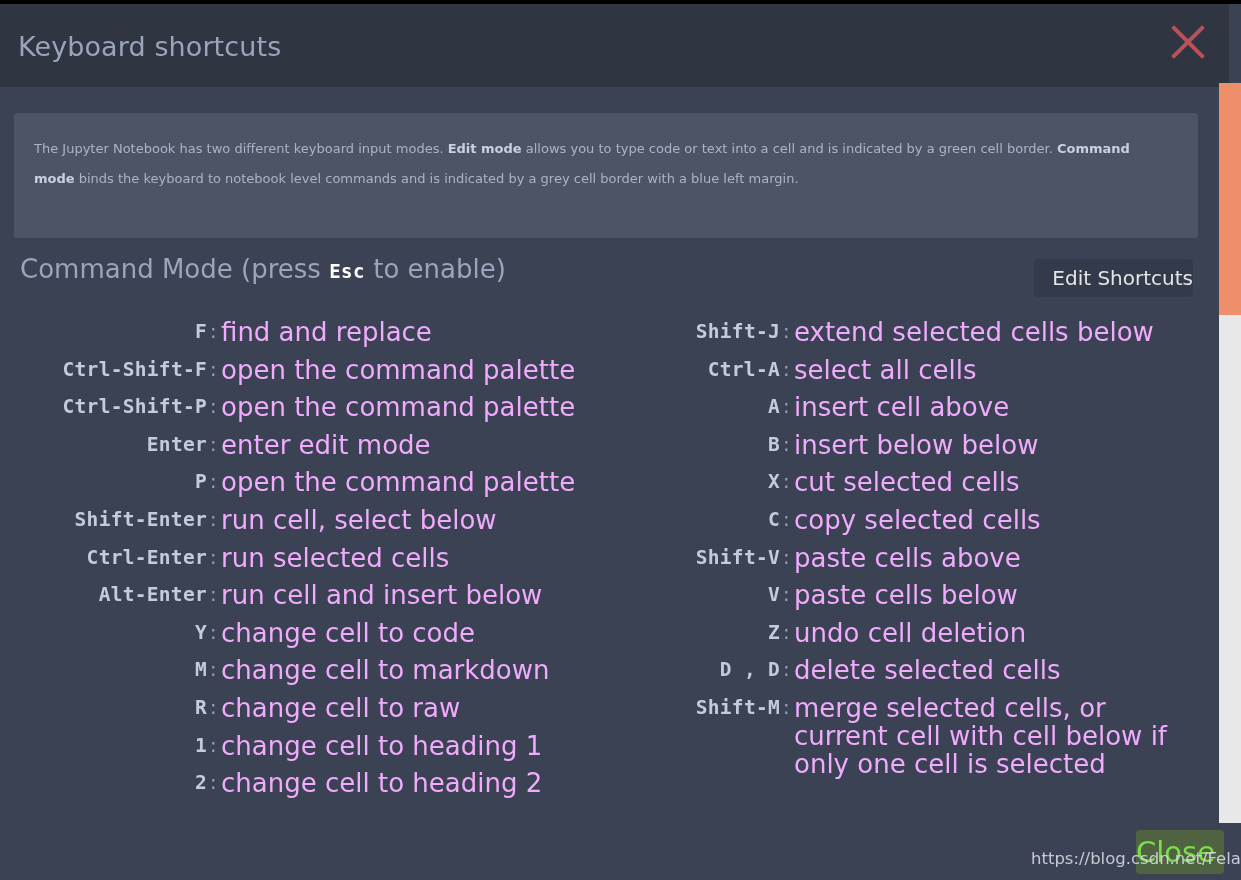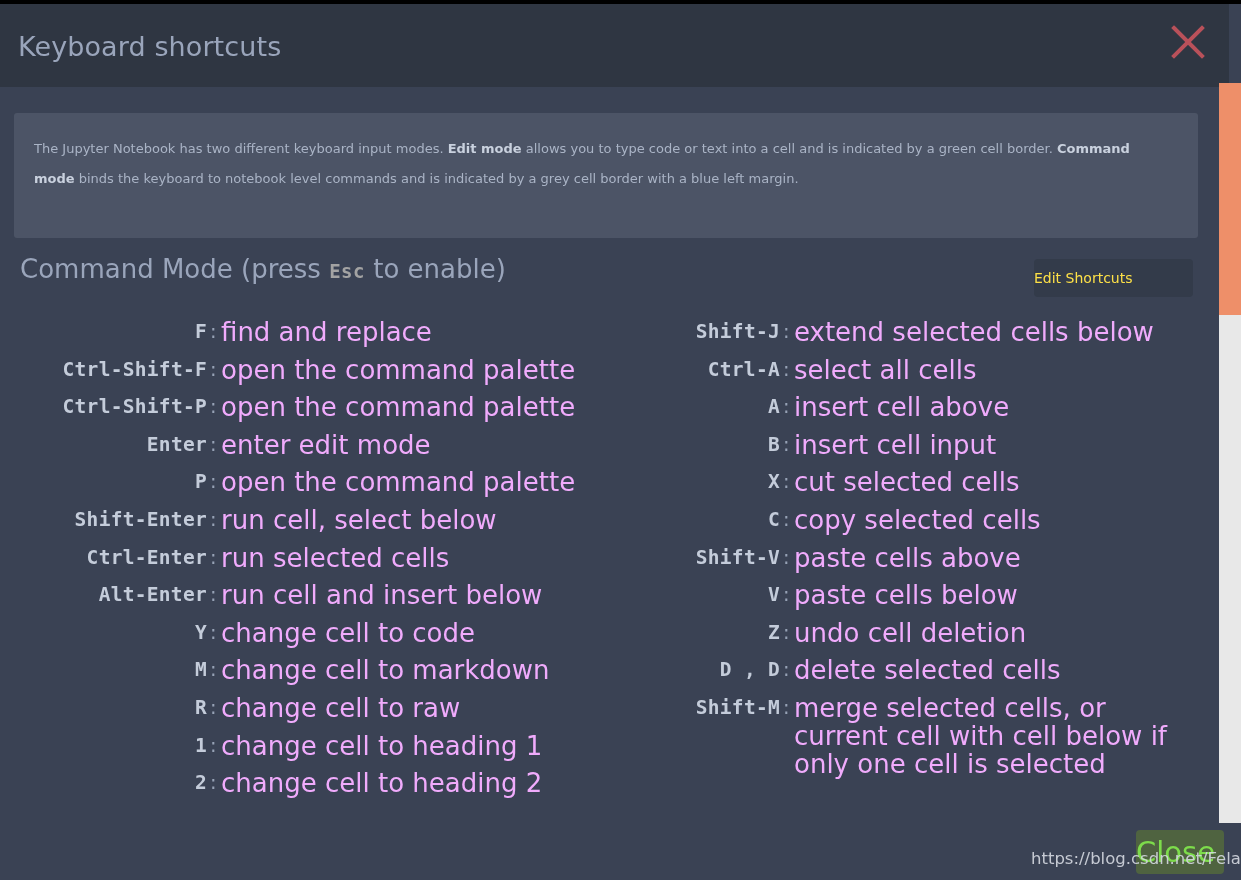--- a/index.html
+++ b/index.html
@@ -109,39 +109,39 @@
     top: 0px;
     font-size: 26px;
     color: #9aa5bb;
     font-family: "DejaVu Sans", sans-serif;
     white-space: nowrap;
   }
   .section-title .kbd-inline {
     font-family: "DejaVu Sans Mono", monospace;
     font-weight: bold;
     font-size: 19px;
-    color: #a3a3a3;
+    color: #ffffff;
     letter-spacing: 0.5px;
   }
   .edit-shortcuts-btn {
     position: absolute;
     left: 1034px;
     top: 5px;
     width: 159px;
     height: 38px;
     background: #333b4a;
     border: none;
     border-radius: 4px;
-    color: #fde047;
-    font-size: 14px;
+    color: #e5e5e5;
+    font-size: 20px;
     font-family: "DejaVu Sans", sans-serif;
     cursor: pointer;
     padding: 0;
     line-height: 38px;
-    text-align: left;
+    text-align: right;
   }
 
   
   .columns {
     position: absolute;
     left: 0;
     top: 231px;
     width: 1219px;
   }
   .col {
@@ -345,21 +345,21 @@
               <div class="sc-desc">select all cells</div>
             </div>
             <div class="sc-row">
               <div class="sc-key">A</div>
               <div class="sc-sep">:</div>
               <div class="sc-desc">insert cell above</div>
             </div>
             <div class="sc-row">
               <div class="sc-key">B</div>
               <div class="sc-sep">:</div>
-              <div class="sc-desc">insert cell input</div>
+              <div class="sc-desc">insert below below</div>
             </div>
             <div class="sc-row">
               <div class="sc-key">X</div>
               <div class="sc-sep">:</div>
               <div class="sc-desc">cut selected cells</div>
             </div>
             <div class="sc-row">
               <div class="sc-key">C</div>
               <div class="sc-sep">:</div>
               <div class="sc-desc">copy selected cells</div>

